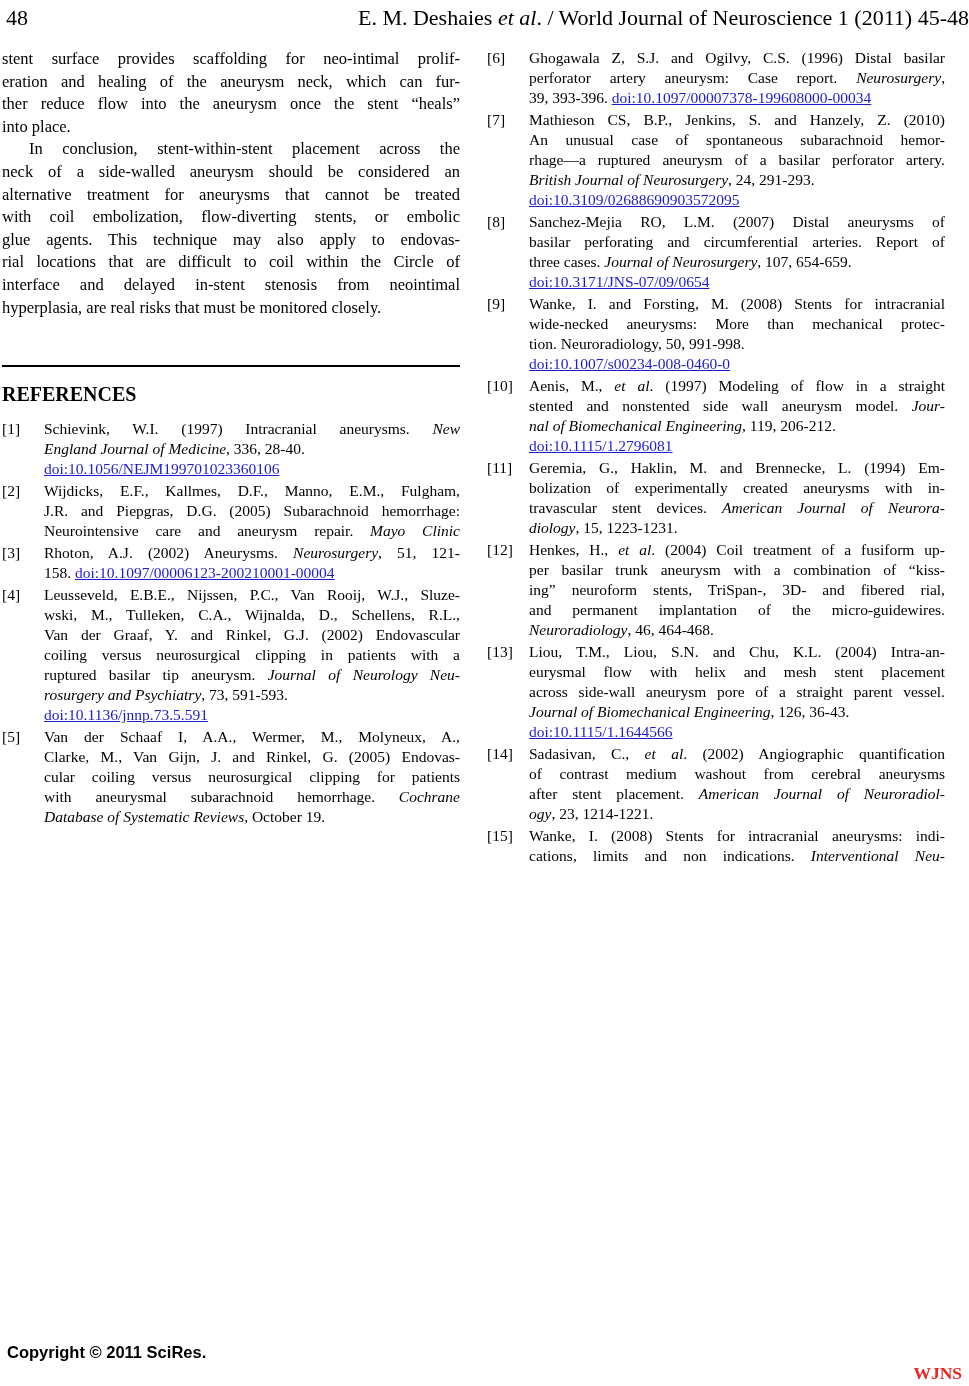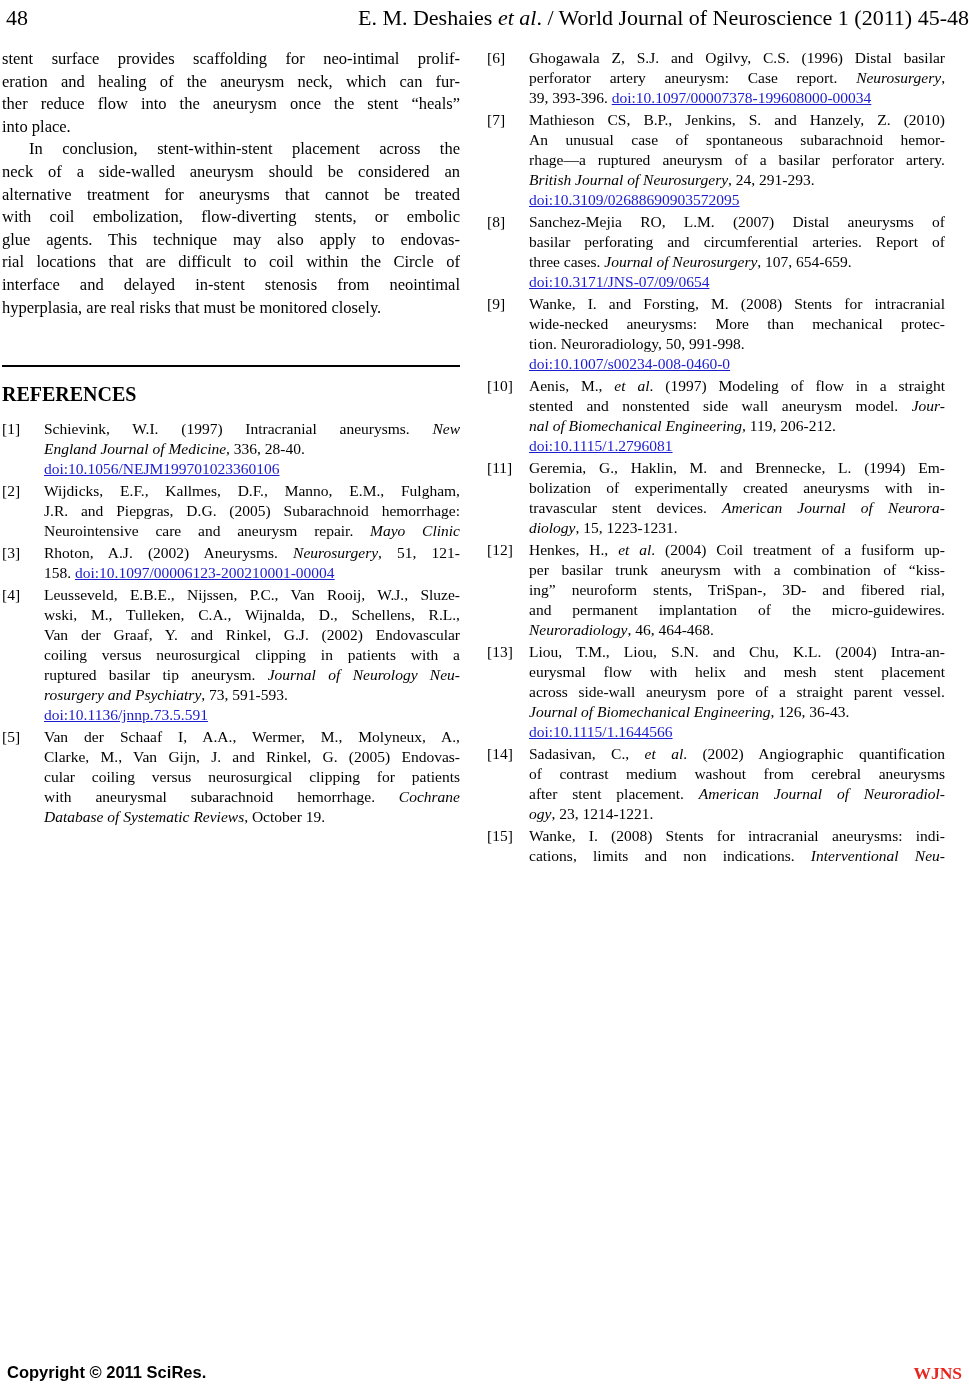--- a/index.html
+++ b/index.html
@@ -31,21 +31,21 @@
 
   .seg-n { }
   .seg-i { font-style:italic; }
   .seg-b { font-weight:normal; }
   .seg-l { color:var(--link-blue, #1C1CCE); text-decoration:underline; cursor:pointer; }
 
   .page-footer { position:absolute; left:0; right:0; bottom:2px;
     display:flex; justify-content:space-between; align-items:flex-start; padding:0 7px; }
   .copyright { font-family:"Liberation Sans", sans-serif; font-weight:bold; font-size:16.5px; }
   .wjns { font-family:"Liberation Serif", serif; font-weight:bold; font-size:17.5px;
-    color:var(--journal-red, #E8251F); }
+    color:var(--journal-red, #E8251F);margin-top:20px; }
 </style>
 </head>
 <body>
 
 <div class="page-header">
   <span class="page-num">48</span>
   <div class="running-title"><span class="seg-n">E. M. Deshaies </span><span class="seg-i">et al</span><span class="seg-n">. / World Journal of Neuroscience 1 (2011) 45-48</span></div>
 </div>
 
 <div class="columns">

